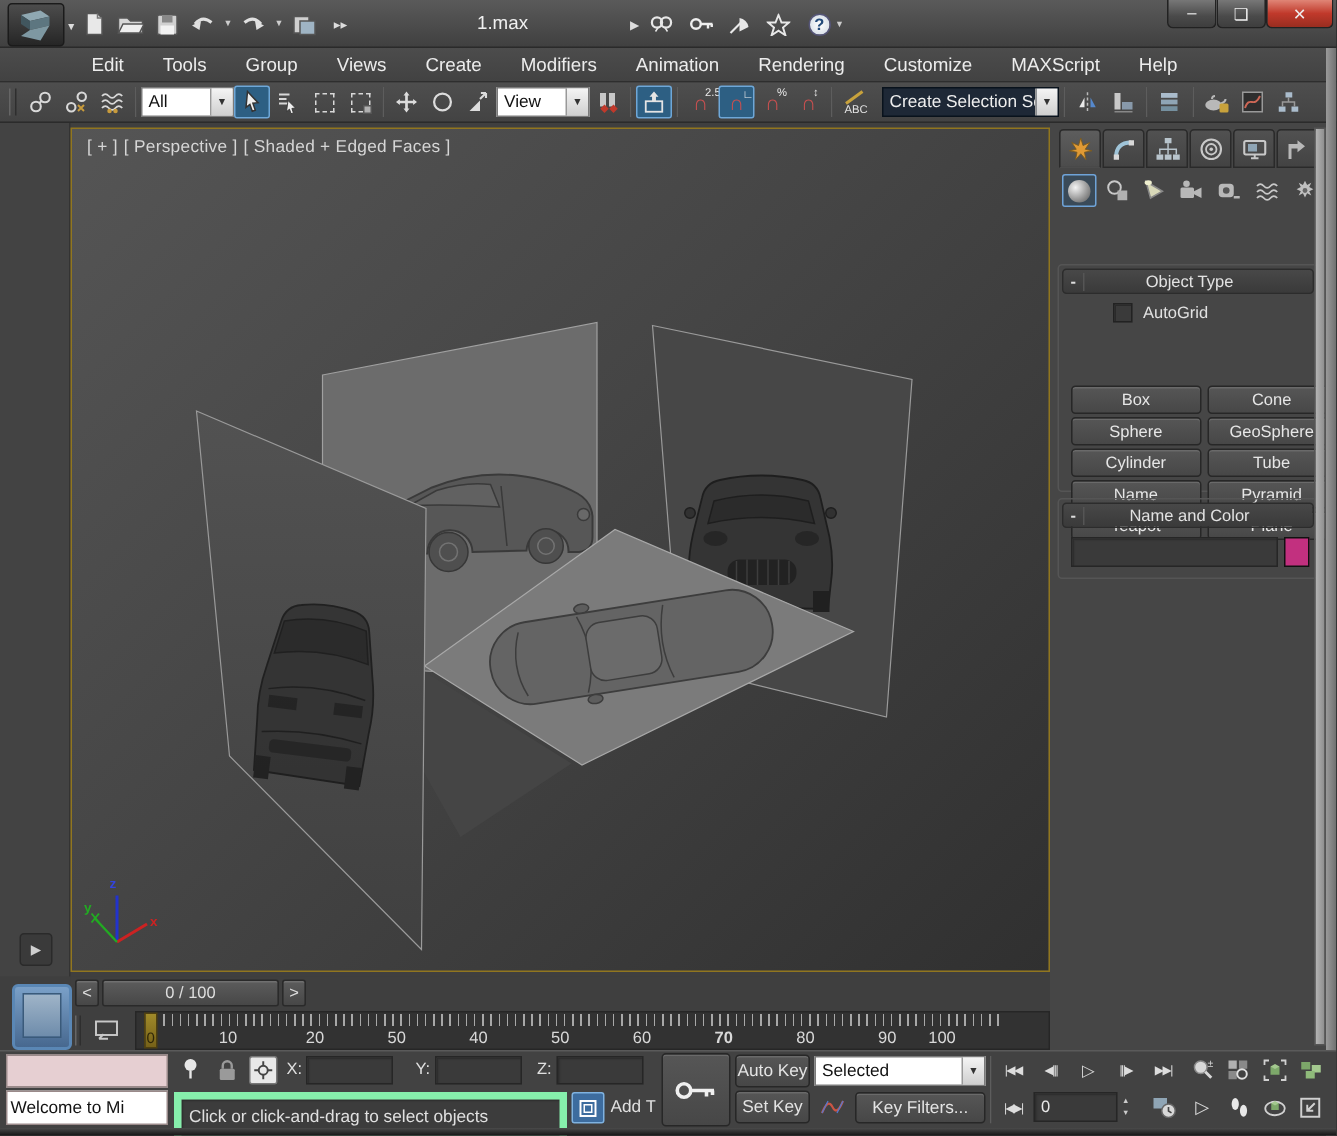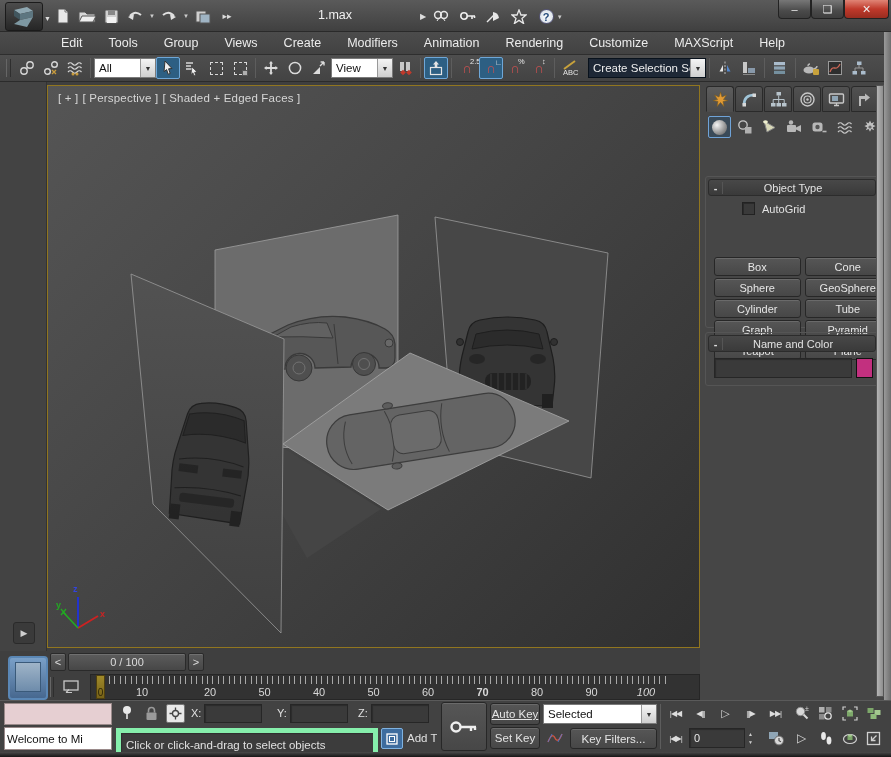--- a/index.html
+++ b/index.html
@@ -531,21 +531,21 @@
         <span style="font-size:11px;color:#e2e2e2;">AutoGrid</span>
       </div>
       <div id="otbuttons" class="abs" style="left:8px;top:60px;width:177px;margin-top:20px;">
 
       <span class="pbtn">Box</span>
           <span class="pbtn">Cone</span>
           <span class="pbtn">Sphere</span>
           <span class="pbtn">GeoSphere</span>
           <span class="pbtn">Cylinder</span>
           <span class="pbtn">Tube</span>
-          <span class="pbtn">Graph</span>
+          <span class="pbtn">Name</span>
           <span class="pbtn">Pyramid</span>
           <span class="pbtn">Teapot</span>
           <span class="pbtn">Plane</span>
         </div>
     </div>
 
     <div class="rollout-box abs" style="left:5px;top:250px;width:174px;height:54px;">
       <div class="rollout-hd abs" style="left:2px;top:2px;width:168px;">
         <span class="minus">-</span>
         <span class="rtitle">Name and Color</span>
@@ -568,30 +568,30 @@
     <span class="abs" style="left:12px;top:2px;width:26px;height:22px;display:flex;align-items:center;justify-content:center;">
         <svg width="18" height="16">
           <rect x="1" y="2" width="14" height="9" fill="none" stroke="#c8c8c8" stroke-width="1.3"></rect>
           <path d="M3,13.5 h6 M3,13.5 l3,-3" stroke="#c8c8c8" stroke-width="1.2"></path>
         </svg>
       </span>
     <div id="ruler">
       <div id="rticks"></div>
       <div>
           <span class="tick-label" style="left: 10px;">0</span>
-          <span class="tick-label" style="left: 51px;">10</span>
+          <span class="tick-label" style="left: 61px;">10</span>
           <span class="tick-label" style="left: 119px;">20</span>
           <span class="tick-label" style="left: 173.5px;">50</span>
           <span class="tick-label" style="left: 228px;">40</span>
           <span class="tick-label" style="left: 282.5px;">50</span>
           <span class="tick-label" style="left: 337px;">60</span>
           <span class="tick-label" style="left: 391.5px; font-weight: bold;">70</span>
           <span class="tick-label" style="left: 446px;">80</span>
           <span class="tick-label" style="left: 500.5px;">90</span>
-          <span class="tick-label" style="left: 555px; font-style: italic;">100</span>
+          <span class="tick-label" style="left: 537px;">100</span>
         </div>
       <div id="marker">
           <span>0</span>
         </div>
     </div>
   </div>
 
   <div id="statusarea" class="abs">
 
     <div id="listener-pink" class="abs" style="left:4px;top:2px;width:108px;height:22px;"></div>
@@ -634,21 +634,21 @@
         </svg>
       </span>
     <span class="abs" style="left:407px;top:31px;width:30px;overflow:hidden;font-size:11.5px;color:#e0e0e0;white-space:nowrap;">Add Ti</span>
 
     <span class="sbtn abs" style="left:441px;top:1px;width:46px;height:49px;">
         <svg width="30" height="16">
           <circle cx="7" cy="8" r="4.5" fill="none" stroke="#efefef" stroke-width="2.4"></circle>
           <path d="M11,8 h16 M22,8 v4 M26,8 v3" stroke="#efefef" stroke-width="2.4"></path>
         </svg>
       </span>
-    <span class="sbtn abs" style="left:490px;top:2px;width:50px;height:22px;text-decoration:underline;">Auto Key</span>
+    <span class="sbtn abs" style="left:490px;top:2px;width:50px;height:22px;">Auto Key</span>
     <span class="sbtn abs" style="left:490px;top:26px;width:50px;height:22px;">Set Key</span>
     <div class="dd abs" style="left:543px;top:3px;width:114px;">
         <span class="txt">Selected</span>
         <span class="arr">▼</span>
       </div>
     <span class="navico abs" style="left:543px;top:27px;">
         <svg width="18" height="16">
           <path d="M2,12 Q6,2 9,8 Q12,14 16,4" fill="none" stroke="#cc5544" stroke-width="1.4"></path>
           <path d="M2,12 l4,-8 M12,12 l4,-8" stroke="#5577cc" stroke-width=".9"></path>
         </svg>

